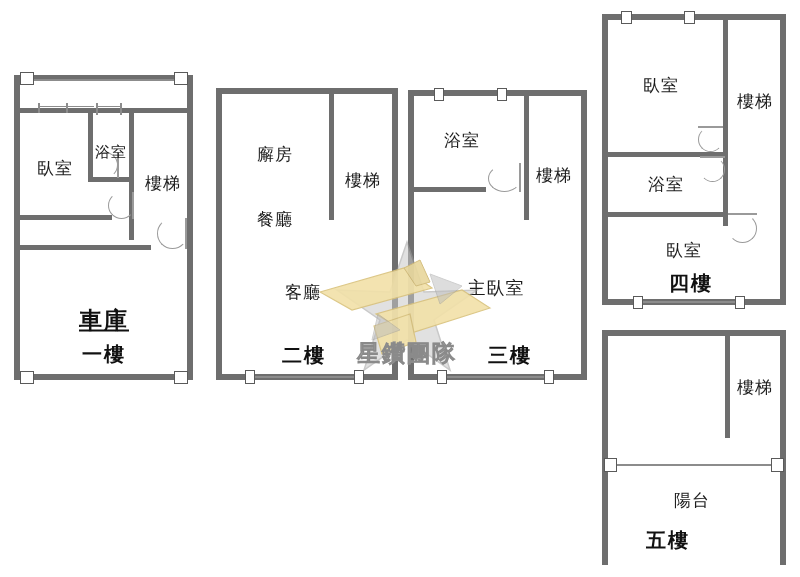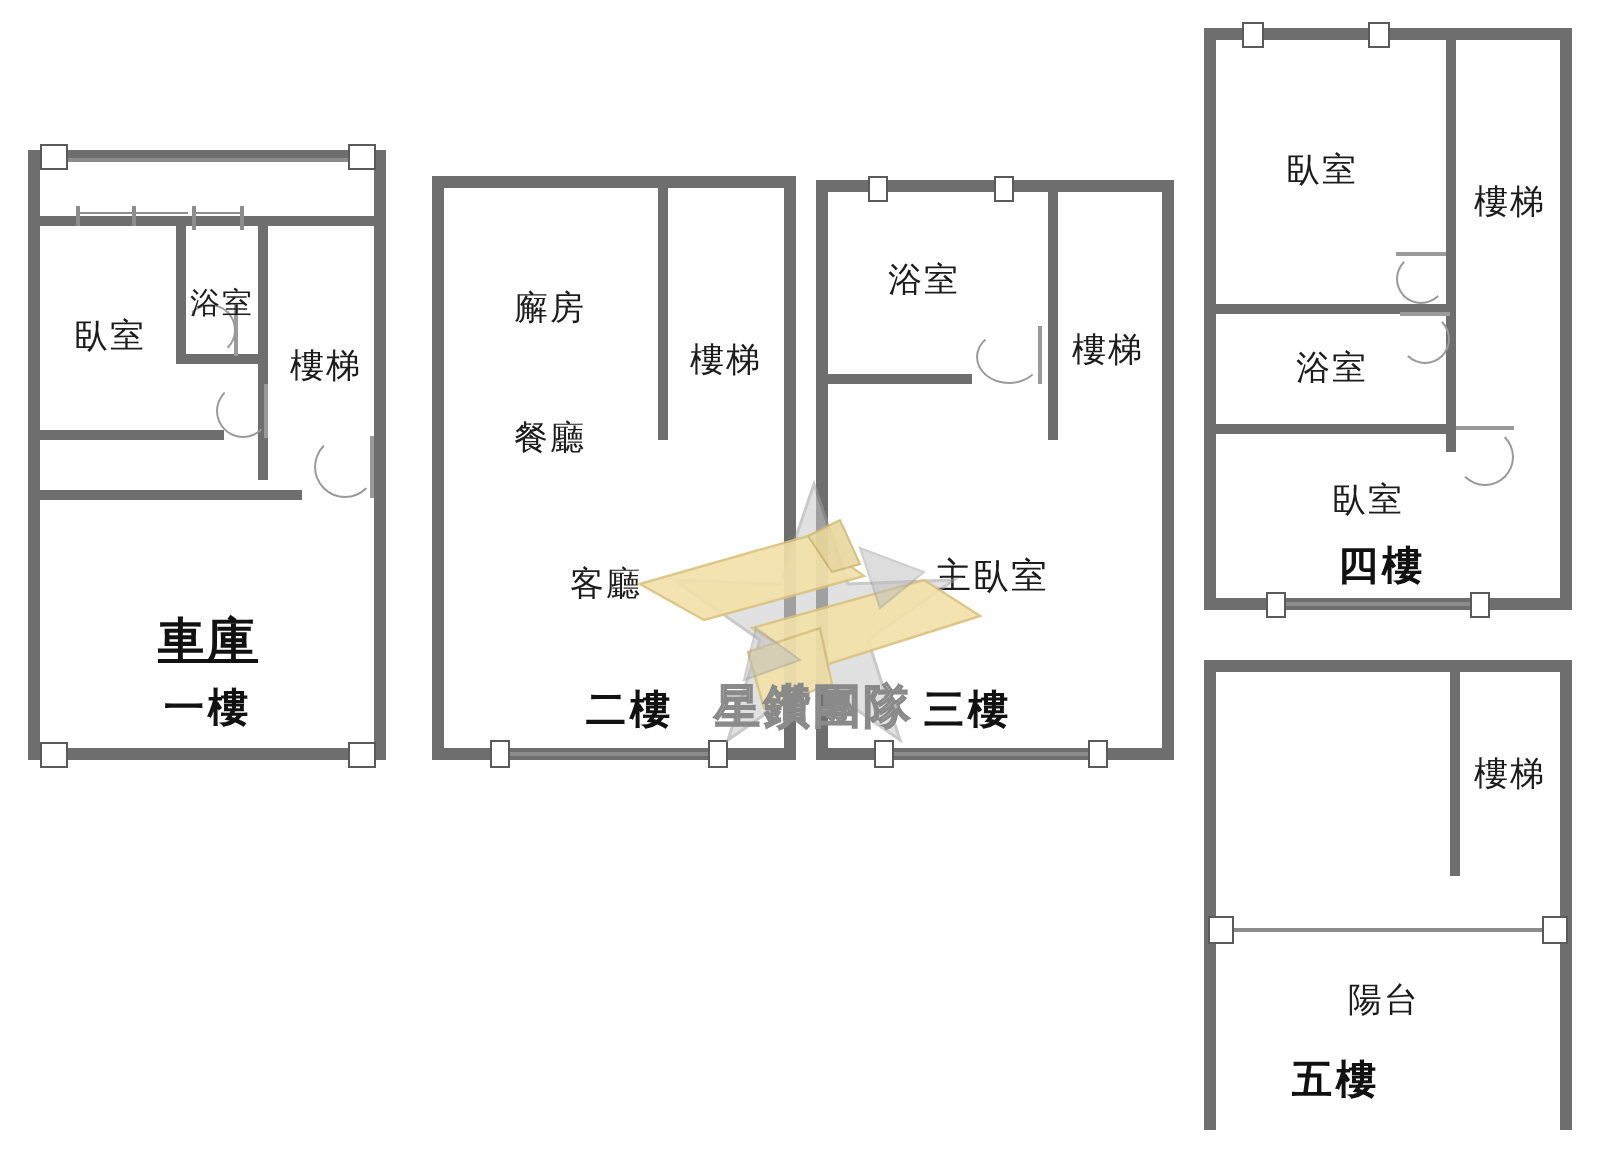--- a/index.html
+++ b/index.html
@@ -163,21 +163,21 @@
     <div class="wall" style="left:329px; top:88px; width:5px; height:132px;"></div>
 
     <div class="thinline" style="left:250px; top:376px; width:112px; height:1.5px;"></div>
     <div class="window-mark" style="left:245px; top:370px; width:10px; height:14px;"></div>
     <div class="window-mark" style="left:354px; top:370px; width:10px; height:14px;"></div>
 
     <span class="room-label" style="left:275px; top:154px;">廨房</span>
     <span class="room-label" style="left:275px; top:219px;">餐廳</span>
     <span class="room-label" style="left:303px; top:292px;">客廳</span>
     <span class="room-label" style="left:363px; top:180px;">樓梯</span>
-    <span class="floor-label" style="left:315px; top:355px;">二樓</span>
+    <span class="floor-label" style="left:304px; top:355px;">二樓</span>
   </div>
 
   <div>
     <div class="wall" style="left:408px; top:90px; width:6px; height:290px;"></div>
     <div class="wall" style="left:581px; top:90px; width:6px; height:290px;"></div>
     <div class="wall" style="left:408px; top:90px; width:179px; height:6px;"></div>
     <div class="wall" style="left:408px; top:374px; width:179px; height:6px;"></div>
 
     <div class="window-mark" style="left:434px; top:88px; width:10px; height:13px;"></div>
     <div class="window-mark" style="left:497px; top:88px; width:10px; height:13px;"></div>
@@ -189,21 +189,21 @@
     <div class="wall" style="left:524px; top:90px; width:5px; height:130px;"></div>
 
     <div class="wall" style="left:408px; top:187px; width:78px; height:5px;"></div>
 
     <div class="door-arc" style="left:488px; top:165px; width:33px; height:27px; border-color:transparent; border-bottom-color:#9a9a9a; border-left-color:#9a9a9a;"></div>
     <div class="door-leaf" style="left:519px; top:163px; width:2px; height:29px;"></div>
 
     <span class="room-label" style="left:462px; top:140px;">浴室</span>
     <span class="room-label" style="left:554px; top:175px;">樓梯</span>
     <span class="room-label" style="left:496px; top:288px; font-size:18px;">主臥室</span>
-    <span class="floor-label" style="left:484px; top:355px;">三樓</span>
+    <span class="floor-label" style="left:510px; top:355px;">三樓</span>
   </div>
 
   <div>
     <div class="wall" style="left:602px; top:14px; width:6px; height:291px;"></div>
     <div class="wall" style="left:780px; top:14px; width:6px; height:291px;"></div>
     <div class="wall" style="left:602px; top:14px; width:184px; height:6px;"></div>
     <div class="wall" style="left:602px; top:299px; width:184px; height:6px;"></div>
 
     <div class="window-mark" style="left:621px; top:11px; width:11px; height:13px;"></div>
     <div class="window-mark" style="left:684px; top:11px; width:11px; height:13px;"></div>

